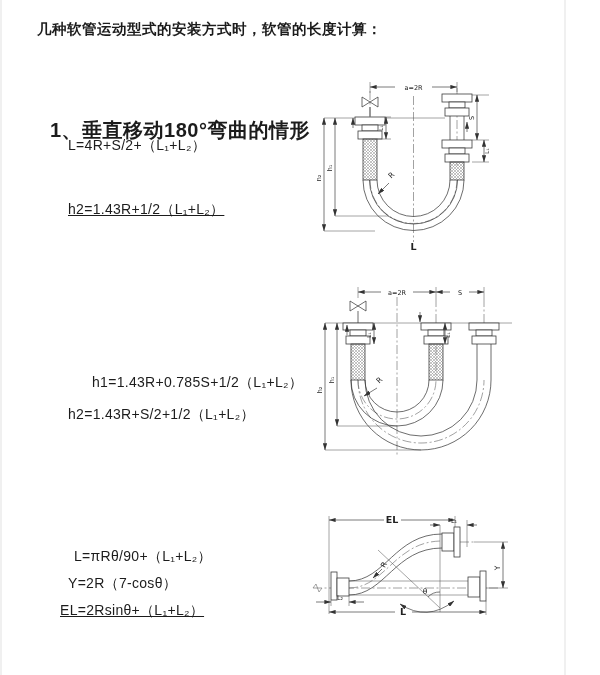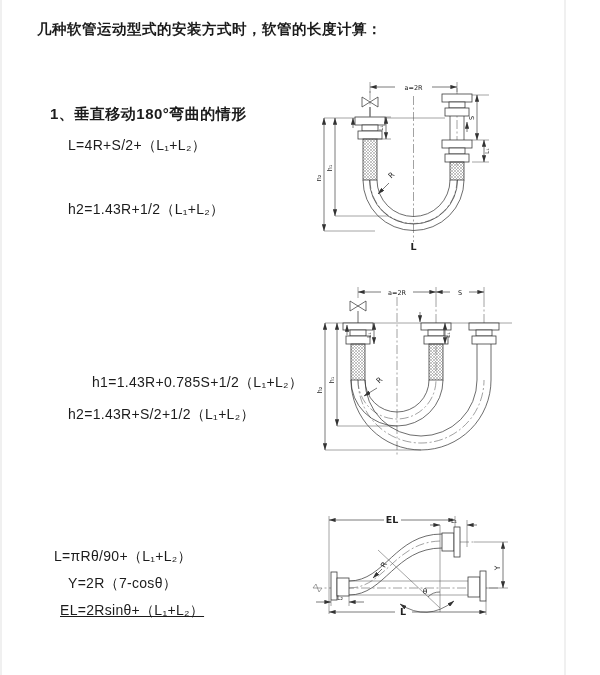--- a/index.html
+++ b/index.html
@@ -1,25 +1,25 @@
 <!DOCTYPE html>
 <html><head>
 <meta charset="utf-8">
 <style>
   html,body{margin:0;padding:0;background:#fff;}
   .page{position:relative;width:566px;height:675px;background:#fff;overflow:hidden;
         font-family:"Liberation Sans","DejaVu Sans",sans-serif;color:#1c1c1c;
         border-left:2px solid #f0f0f0;border-right:2px solid #f0f0f0;box-sizing:border-box;}
   .abs{position:absolute;white-space:nowrap;}
   .title{left:35px;top:20px;font-size:14.5px;font-weight:600;letter-spacing:.5px;}
-  .head{font-size:15px;font-weight:600;letter-spacing:.5px;}
+  .head{font-size:20px;font-weight:600;letter-spacing:.5px;margin-top:12px;}
   .frm{font-size:14px;font-weight:500;letter-spacing:.3px;}
-  .h1p{left:48px;top:105px;} .f10{left:66px;top:137px;} .f11{left:66px;top:169px;} .f12{left:66px;top:201px;}
+  .h1p{left:48px;top:105px;} .f10{left:66px;top:137px;} .f11{left:66px;top:169px;} .f12{left:66px;top:201px;text-decoration:underline;}
   .h2p{left:48px;top:310px;} .f20{left:66px;top:342px;} .f21{left:66px;top:374px;margin-left:24px;} .f22{left:66px;top:406px;}
-  .h3p{left:48px;top:520px;} .f30{left:52px;top:548px;text-align:right;} .f31{left:66px;top:575px;} .f32{left:58px;top:602px;text-decoration:underline;}
+  .h3p{left:48px;top:520px;} .f30{left:72px;top:548px;text-align:right;} .f31{left:66px;top:575px;} .f32{left:58px;top:602px;text-decoration:underline;}
   .d1{left:315px;top:78px;width:275px;height:190px;}
   .d2{left:315px;top:285px;width:275px;height:180px;}
   .d3{left:298px;top:500px;width:300px;height:145px;}
   svg{display:block;}
   .t{stroke:#3c3c3c;stroke-width:.75;fill:none;}
   .tn{stroke:#5a5a5a;stroke-width:.55;fill:none;}
   .d{stroke:#333;stroke-width:.65;fill:none;}
   .cl{stroke:#555;stroke-width:.55;fill:none;stroke-dasharray:9 2.5 2 2.5;}
   .fw{fill:#fff;stroke:#3c3c3c;stroke-width:.8;}
   .hh{fill:url(#hx);stroke:#3c3c3c;stroke-width:.8;}

